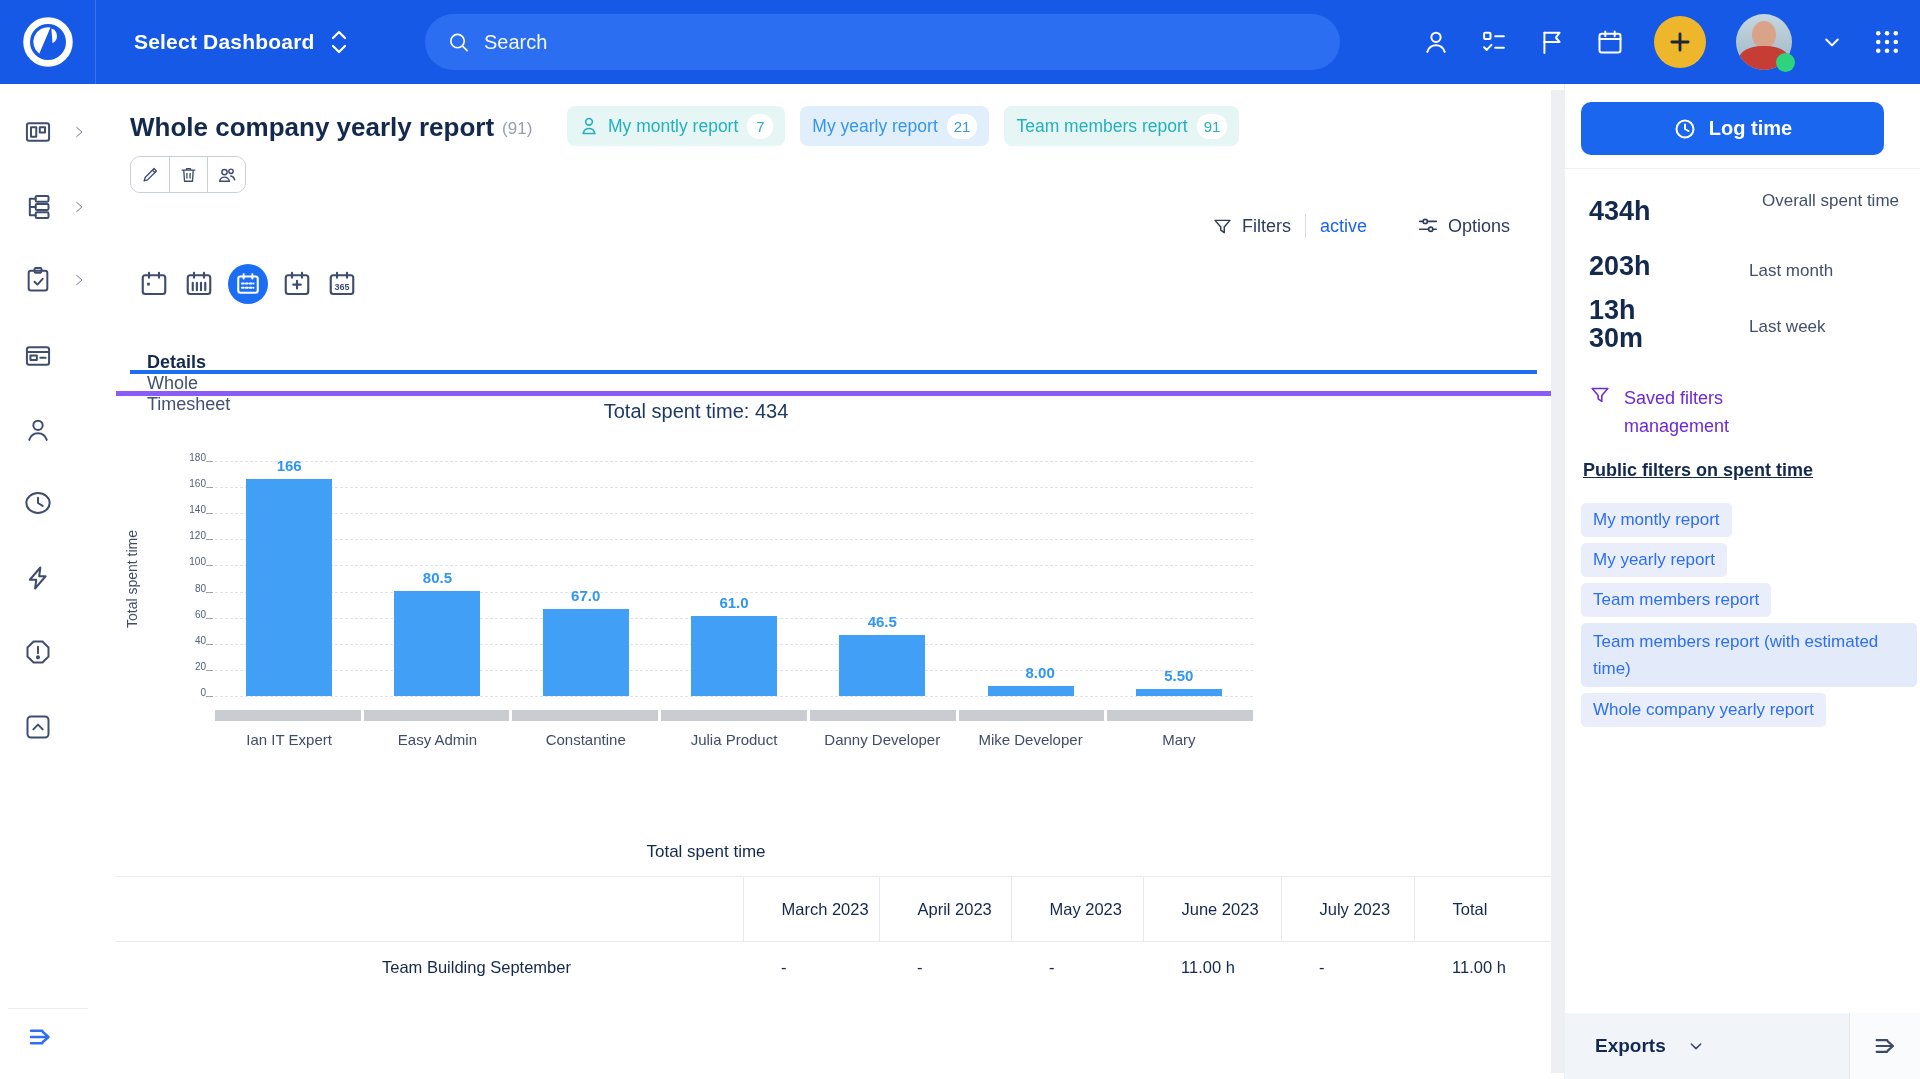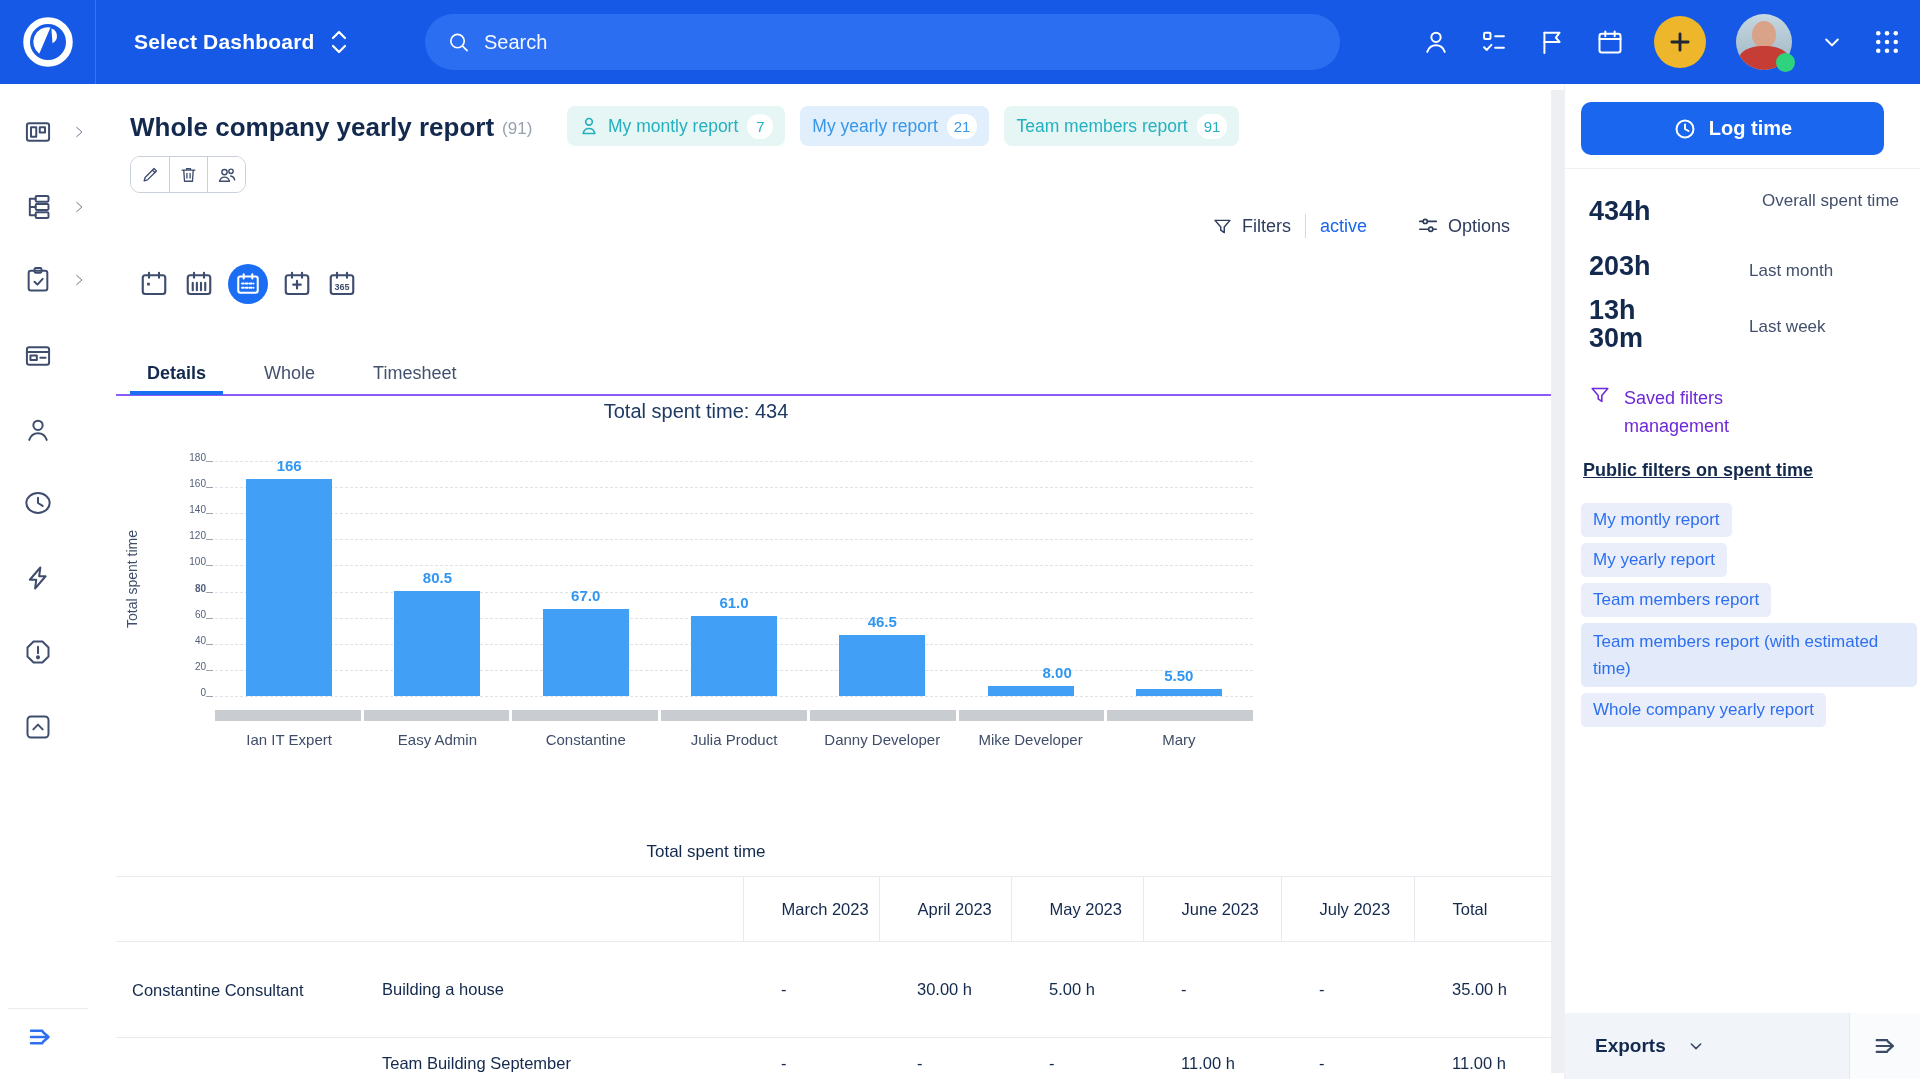--- a/index.html
+++ b/index.html
@@ -50,21 +50,21 @@
   .filters-row{position:absolute;top:124px;right:54px;height:36px;display:flex;align-items:center;gap:14px;}
   .filters-item{display:flex;align-items:center;gap:9px;color:#2e3c5c;font-size:18px;cursor:pointer;}
   .vdiv{width:1px;height:24px;background:#d6dae0;}
   .active-link{color:#1b64f0;font-size:18px;font-weight:500;cursor:pointer;}
   .options-item{margin-left:36px;}
 
   .viewsw{position:absolute;left:22px;top:180px;display:flex;align-items:center;gap:13px;height:40px;}
   .vicon{width:32px;height:32px;color:#3e4d6d;display:flex;align-items:center;justify-content:center;cursor:pointer;}
   .vicon.sel{width:40px;height:40px;background:#1b6ef3;border-radius:50%;color:#fff;}
 
-  .tabs{position:absolute;left:0;top:268px;width:1445px;height:44px;border-bottom:2px solid #8b5cf6;display:flex;padding-left:14px;}
+  .tabs{position:absolute;left:0;top:268px;width:1445px;height:44px;border-bottom:5px solid #8b5cf6;display:flex;padding-left:14px;flex-direction:column;}
   .tab{font-size:18px;color:#44516e;padding:0 17px;display:flex;align-items:center;position:relative;cursor:pointer;margin-right:24px;}
   .tab.on{color:#13294d;font-weight:600;}
   .tab.on::after{content:"";position:absolute;left:0;right:0;bottom:-1px;height:4px;background:#1b6ef3;}
 
   
   .chart-title{position:absolute;left:0;top:316px;width:1160px;text-align:center;font-size:20px;color:#1e3a62;}
   .ylab{position:absolute;left:8px;top:377px;height:235px;width:20px;writing-mode:vertical-rl;transform:rotate(180deg);text-align:center;font-size:14px;color:#3f4d68;}
   .yaxis{position:absolute;left:34px;top:377px;width:56px;height:235px;}
   .ticklab{position:absolute;right:0;font-size:10px;color:#53607a;}
   .plot{position:absolute;left:99px;top:377px;width:1038px;height:235px;}
@@ -385,21 +385,21 @@
     <div class="tab">Timesheet</div>
   </div>
 
   <div class="chart-title">Total spent time: 434</div>
   <div class="ylab">Total spent time</div>
   <div class="yaxis">
       <div class="ticklab" style="top: 226px;">0</div>
       <div class="ticklab" style="top: 199.889px;">20</div>
       <div class="ticklab" style="top: 173.778px;">40</div>
       <div class="ticklab" style="top: 147.667px;">60</div>
-      <div class="ticklab" style="top: 121.556px; font-weight: bold;">80</div>
+      <div class="ticklab" style="top: 121.556px;">80</div>
       <div class="ticklab" style="top: 95.4444px;">100</div>
       <div class="ticklab" style="top: 69.3333px;">120</div>
       <div class="ticklab" style="top: 43.2222px;">140</div>
       <div class="ticklab" style="top: 17.1111px;">160</div>
       <div class="ticklab" style="top: -9px;">180</div>
     </div>
   <div class="plot">
       <div class="gridline" style="top: 235px;"></div>
       <div class="tickdash" style="top: 235px;"></div>
       <div class="gridline" style="top: 208.889px;"></div>
@@ -424,21 +424,21 @@
       <div class="vallab" style="left: 0px; width: 148.286px; bottom: 221.722px;">166</div>
       <div class="bar" style="left: 179.429px; height: 105.097px; background: rgb(65, 160, 245);"></div>
       <div class="vallab" style="left: 148.286px; width: 148.286px; bottom: 110.097px;">80.5</div>
       <div class="bar" style="left: 327.714px; height: 87.4722px; background: rgb(65, 160, 245);"></div>
       <div class="vallab" style="left: 296.571px; width: 148.286px; bottom: 92.4722px;">67.0</div>
       <div class="bar" style="left: 476px; height: 79.6389px; background: rgb(65, 160, 245);"></div>
       <div class="vallab" style="left: 444.857px; width: 148.286px; bottom: 84.6389px;">61.0</div>
       <div class="bar" style="left: 624.286px; height: 60.7083px; background: rgb(65, 160, 245);"></div>
       <div class="vallab" style="left: 593.143px; width: 148.286px; bottom: 65.7083px;">46.5</div>
       <div class="bar" style="left: 772.571px; height: 10.4444px; background: rgb(65, 160, 245);"></div>
-      <div class="vallab" style="left: 768px; width: 148.286px; bottom: 15.4444px; margin-top: 26px;">8.00</div>
+      <div class="vallab" style="left: 751px; width: 148.286px; bottom: 15.4444px; margin-top: 26px;">8.00</div>
       <div class="bar" style="left: 920.857px; height: 7.18056px; background: rgb(65, 160, 245);"></div>
       <div class="vallab" style="left: 889.714px; width: 148.286px; bottom: 12.1806px;">5.50</div>
     </div>
   <div class="hstrip">
       <div class="hseg"></div>
       <div class="hseg"></div>
       <div class="hseg"></div>
       <div class="hseg"></div>
       <div class="hseg"></div>
       <div class="hseg"></div>
@@ -472,30 +472,20 @@
         <th></th>
         <th class="mcol">March 2023</th>
         <th class="mcol">April 2023</th>
         <th class="mcol">May 2023</th>
         <th class="mcol">June 2023</th>
         <th class="mcol">July 2023</th>
         <th class="tcol">Total</th>
       </tr>
     </thead>
     <tbody>
-        <tr class="trow">
-          <td class="user">Constantine Consultant</td>
-          <td class="subj">Building a house</td>
-          <td class="num">-</td>
-          <td class="num">30.00 h</td>
-          <td class="num">5.00 h</td>
-          <td class="num">-</td>
-          <td class="num">-</td>
-          <td class="num">35.00 h</td>
-        </tr>
         <tr class="trow cut">
           <td class="user"></td>
           <td class="subj">Team Building September</td>
           <td class="num">-</td>
           <td class="num">-</td>
           <td class="num">-</td>
           <td class="num">11.00 h</td>
           <td class="num">-</td>
           <td class="num">11.00 h</td>
         </tr>

